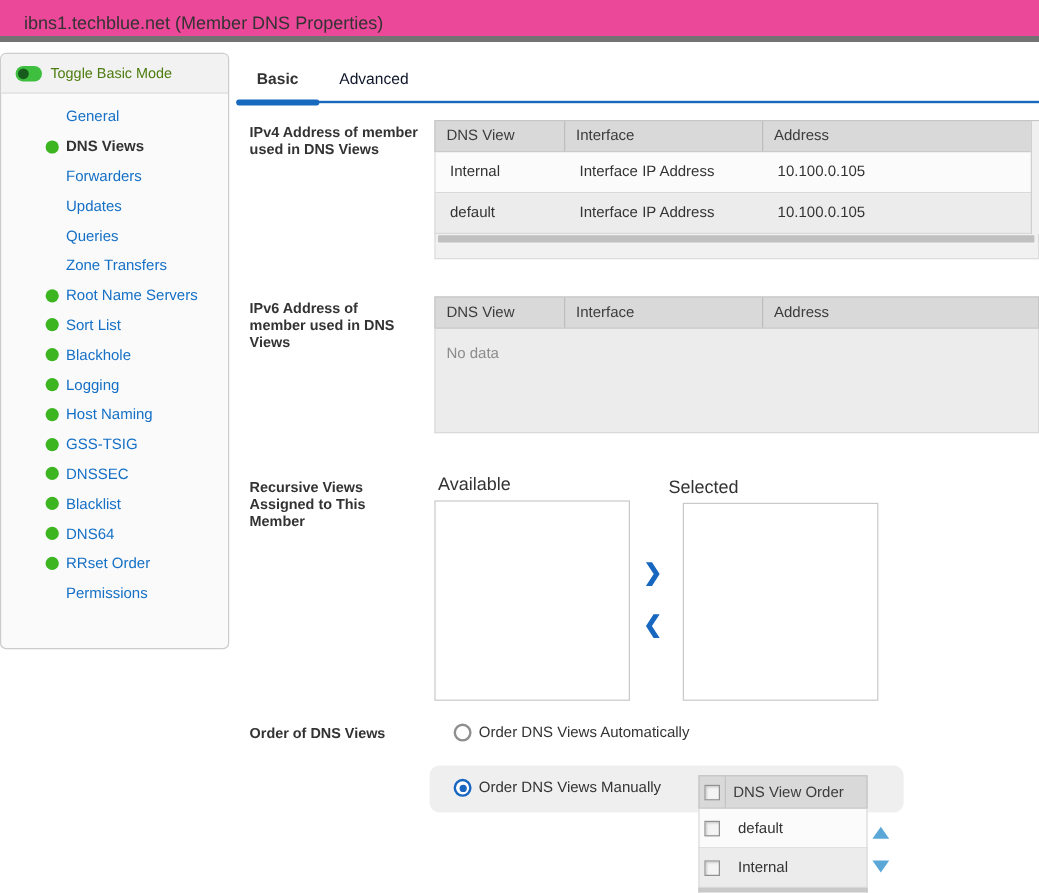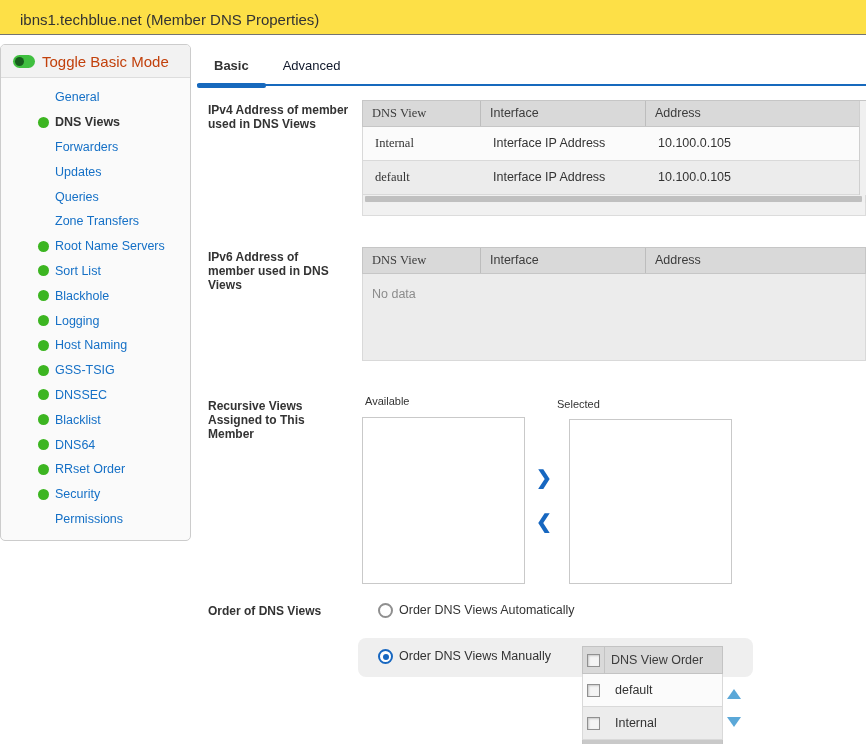--- a/index.html
+++ b/index.html
@@ -2,31 +2,31 @@
 <html><head>
 <meta charset="utf-8">
 <style>
   * { margin:0; padding:0; box-sizing:border-box; }
   html,body { background:#fff; }
   body { font-family:"Liberation Sans", sans-serif; color:#333; }
   .app { position:relative; width:866px; height:744px; background:#fff; overflow:hidden; }
 
   
   .titlebar { position:absolute; left:0; top:0; width:866px; height:35px;
-    background:#fde047; border-bottom:1px solid #737373; }
+    background:#ec4899; border-bottom:5px solid #737373; }
   .titlebar span { position:absolute; left:20px; top:0; line-height:40px; font-size:15px; color:#333; }
 
   
   .sidebar { position:absolute; left:0; top:44px; width:191px; height:497px;
     background:#fafafa; border:1px solid #cccccc; border-radius:5px; overflow:hidden; }
   .toggle-row { height:33px; display:flex; align-items:center; gap:7px; padding-left:12px;
     background:#f2f2f2; border-bottom:1px solid #dddddd; cursor:pointer; }
   .toggle { position:relative; width:22px; height:13px; border-radius:7px; background:#3fbf3f; flex:0 0 auto; }
   .toggle .knob { position:absolute; left:2px; top:2px; width:9px; height:9px; border-radius:50%; background:#175c1d; }
-  .toggle-label { font-size:15px; color:#c2410c; }
+  .toggle-label { font-size:12px; color:#4d7c0f; }
   .side-items { padding-top:7px;padding-left:30px; }
   .side-item { position:relative; height:24.8px; display:flex; align-items:center; padding-left:24px; cursor:pointer; }
   .side-item .lbl { font-size:12.5px; color:#1570c6; }
   .side-item.active .lbl { color:#333; font-weight:bold; }
   .side-item .dot { position:absolute; left:7px; top:50%; margin-top:-5.5px; width:11px; height:11px;
     border-radius:50%; background:#3cb521; }
 
   
   .content { position:absolute; left:192px; top:44px; right:0; bottom:0; background:#fff;padding-left:21px; }
 
@@ -37,38 +37,38 @@
   .tab.active { color:#333; font-weight:bold; }
   .tab.active .bar { position:absolute; left:0; right:0; bottom:-4px; height:5px;
     background:#1769bd; border-radius:2px; }
 
   .sec-label { position:absolute; width:152px; font-size:12px; font-weight:bold; color:#333; line-height:14px; }
 
   
   .tbl { position:absolute; width:504px; }
   .tbl-head { display:flex; height:27px; background:#d9d9d9; border:1px solid #c6c6c6; }
   .th { line-height:25px; font-size:12.5px; color:#3c3c3c; padding-left:9px; border-right:1px solid #bdbdbd; }
-  .c1 { width:118px; flex:0 0 auto;font-family:Liberation Serif, serif; }
+  .c1 { width:108px; flex:0 0 auto; }
   .c2 { width:165px; flex:0 0 auto; }
   .c3 { flex:1 1 auto; }
   .th.c3 { border-right:none; }
   .tbl-row { display:flex; height:34px; border:1px solid #d9d9d9; border-top:none; }
   .td { line-height:33px; font-size:12.5px; color:#333; padding-left:12px; }
   .r-odd { background:#fbfbfb; }
   .r-even { background:#ececec; }
   .vrail { position:absolute; top:1px; right:0; width:7px; background:#f0f0f0; border-left:1px solid #cfcfcf; }
   .hscroll { height:8px; background:#f0f0f0; border-left:1px solid #d9d9d9; border-right:1px solid #d9d9d9;
     display:flex; align-items:center; }
   .hscroll .thumb { height:6px; width:497px; margin-left:2px; background:#c0c0c0; border-radius:1px; }
   .tbl-footer { height:13px; background:#f1f1f1; border:1px solid #dcdcdc; border-top:none; }
   .tbl-empty { height:87px; background:#ececec; border:1px solid #d9d9d9; border-top:none;
     font-size:12.5px; color:#8c8c8c; padding:13px 0 0 9px; }
 
   
-  .mini-label { position:absolute; font-size:11px; color:#333; }
+  .mini-label { position:absolute; font-size:15px; color:#333; }
   .listbox { position:absolute; background:#fff; border:1px solid #c9c9c9; }
   .chev { position:absolute; font-size:19px; font-weight:bold; color:#1767c0; line-height:20px;
     width:22px; text-align:center; cursor:pointer; }
 
   
   .radio { width:15px; height:15px; border-radius:50%; background:#fff; border:2px solid #8f8f8f;
     position:absolute; cursor:pointer; }
   .radio.checked { border-color:#1767c0; }
   .radio.checked::after { content:""; position:absolute; left:2.5px; top:2.5px; width:6px; height:6px;
     border-radius:50%; background:#1767c0; }
@@ -162,24 +162,20 @@
         </div>
       <div class="side-item">
           <span class="dot"></span>
           <span class="lbl">DNS64</span>
         </div>
       <div class="side-item">
           <span class="dot"></span>
           <span class="lbl">RRset Order</span>
         </div>
       <div class="side-item">
-          <span class="dot"></span>
-          <span class="lbl">Security</span>
-        </div>
-      <div class="side-item">
           <span class="lbl">Permissions</span>
         </div>
     </nav>
   </aside>
 
   <main class="content">
 
     <div class="tabs">
       <div class="tab active"><span>Basic</span><span class="bar"></span></div>
       <div class="tab"><span>Advanced</span></div>

